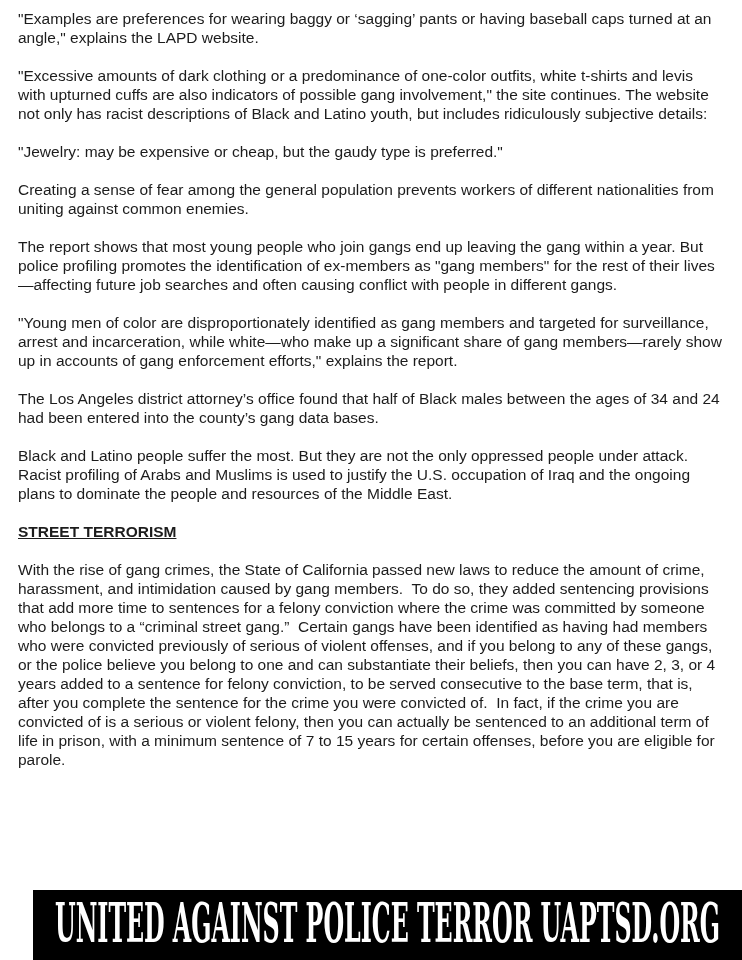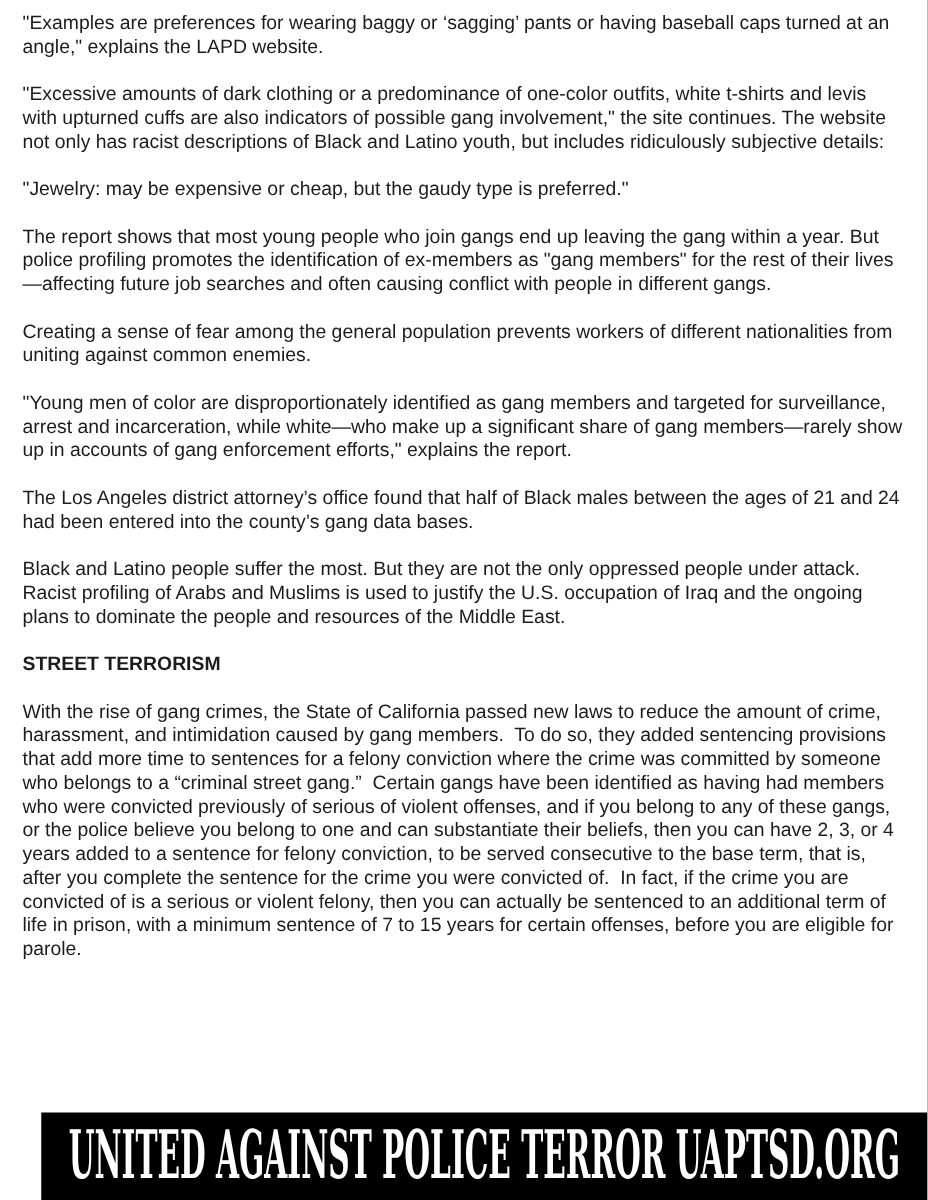--- a/index.html
+++ b/index.html
@@ -28,20 +28,21 @@
   }
   .doc-body p {
     margin: 0 0 19px 0;
     white-space: pre-wrap;
   }
   .doc-body .heading {
     font-weight: bold;
     margin: 0 0 19px 0;
     font-size: 15.5px;
     line-height: 19px;
+    text-decoration: underline;
   }
   .footer-banner {
     flex: 0 0 70px;
     height: 70px;
     background: #000000;
     display: flex;
     align-items: flex-end;
     justify-content: center;
     margin-left: 33px;
   }
@@ -56,24 +57,24 @@
 </style>
 </head>
 <body>
 
 <div class="page">
 
   <div class="doc-body">
     <p>"Examples are preferences for wearing baggy or ‘sagging’ pants or having baseball caps turned at an angle," explains the LAPD website.</p>
     <p>"Excessive amounts of dark clothing or a predominance of one-color outfits, white t-shirts and levis with upturned cuffs are also indicators of possible gang involvement," the site continues. The website not only has racist descriptions of Black and Latino youth, but includes ridiculously subjective details:</p>
     <p>"Jewelry: may be expensive or cheap, but the gaudy type is preferred."</p>
+    <p>Creating a sense of fear among the general population prevents workers of different nationalities from uniting against common enemies.</p>
     <p>The report shows that most young people who join gangs end up leaving the gang within a year. But police profiling promotes the identification of ex-members as "gang members" for the rest of their lives—affecting future job searches and often causing conflict with people in different gangs.</p>
-    <p>Creating a sense of fear among the general population prevents workers of different nationalities from uniting against common enemies.</p>
     <p>"Young men of color are disproportionately identified as gang members and targeted for surveillance, arrest and incarceration, while white—who make up a significant share of gang members—rarely show up in accounts of gang enforcement efforts," explains the report.</p>
-    <p>The Los Angeles district attorney’s office found that half of Black males between the ages of 21 and 24 had been entered into the county’s gang data bases.</p>
+    <p>The Los Angeles district attorney’s office found that half of Black males between the ages of 34 and 24 had been entered into the county’s gang data bases.</p>
     <p>Black and Latino people suffer the most. But they are not the only oppressed people under attack. Racist profiling of Arabs and Muslims is used to justify the U.S. occupation of Iraq and the ongoing plans to dominate the people and resources of the Middle East.</p>
     <p class="heading">STREET TERRORISM</p>
     <p>With the rise of gang crimes, the State of California passed new laws to reduce the amount of crime, harassment, and intimidation caused by gang members.  To do so, they added sentencing provisions that add more time to sentences for a felony conviction where the crime was committed by someone who belongs to a “criminal street gang.”  Certain gangs have been identified as having had members who were convicted previously of serious of violent offenses, and if you belong to any of these gangs, or the police believe you belong to one and can substantiate their beliefs, then you can have 2, 3, or 4 years added to a sentence for felony conviction, to be served consecutive to the base term, that is, after you complete the sentence for the crime you were convicted of.  In fact, if the crime you are convicted of is a serious or violent felony, then you can actually be sentenced to an additional term of life in prison, with a minimum sentence of 7 to 15 years for certain offenses, before you are eligible for parole.</p>
   </div>
 
   <div class="footer-banner">
     <svg width="742" height="70" viewBox="0 0 742 70">
       <text class="banner-text" x="371" y="53" text-anchor="middle" font-size="56" textLength="696" lengthAdjust="spacingAndGlyphs">UNITED AGAINST POLICE TERROR UAPTSD.ORG</text>
     </svg>
   </div>

